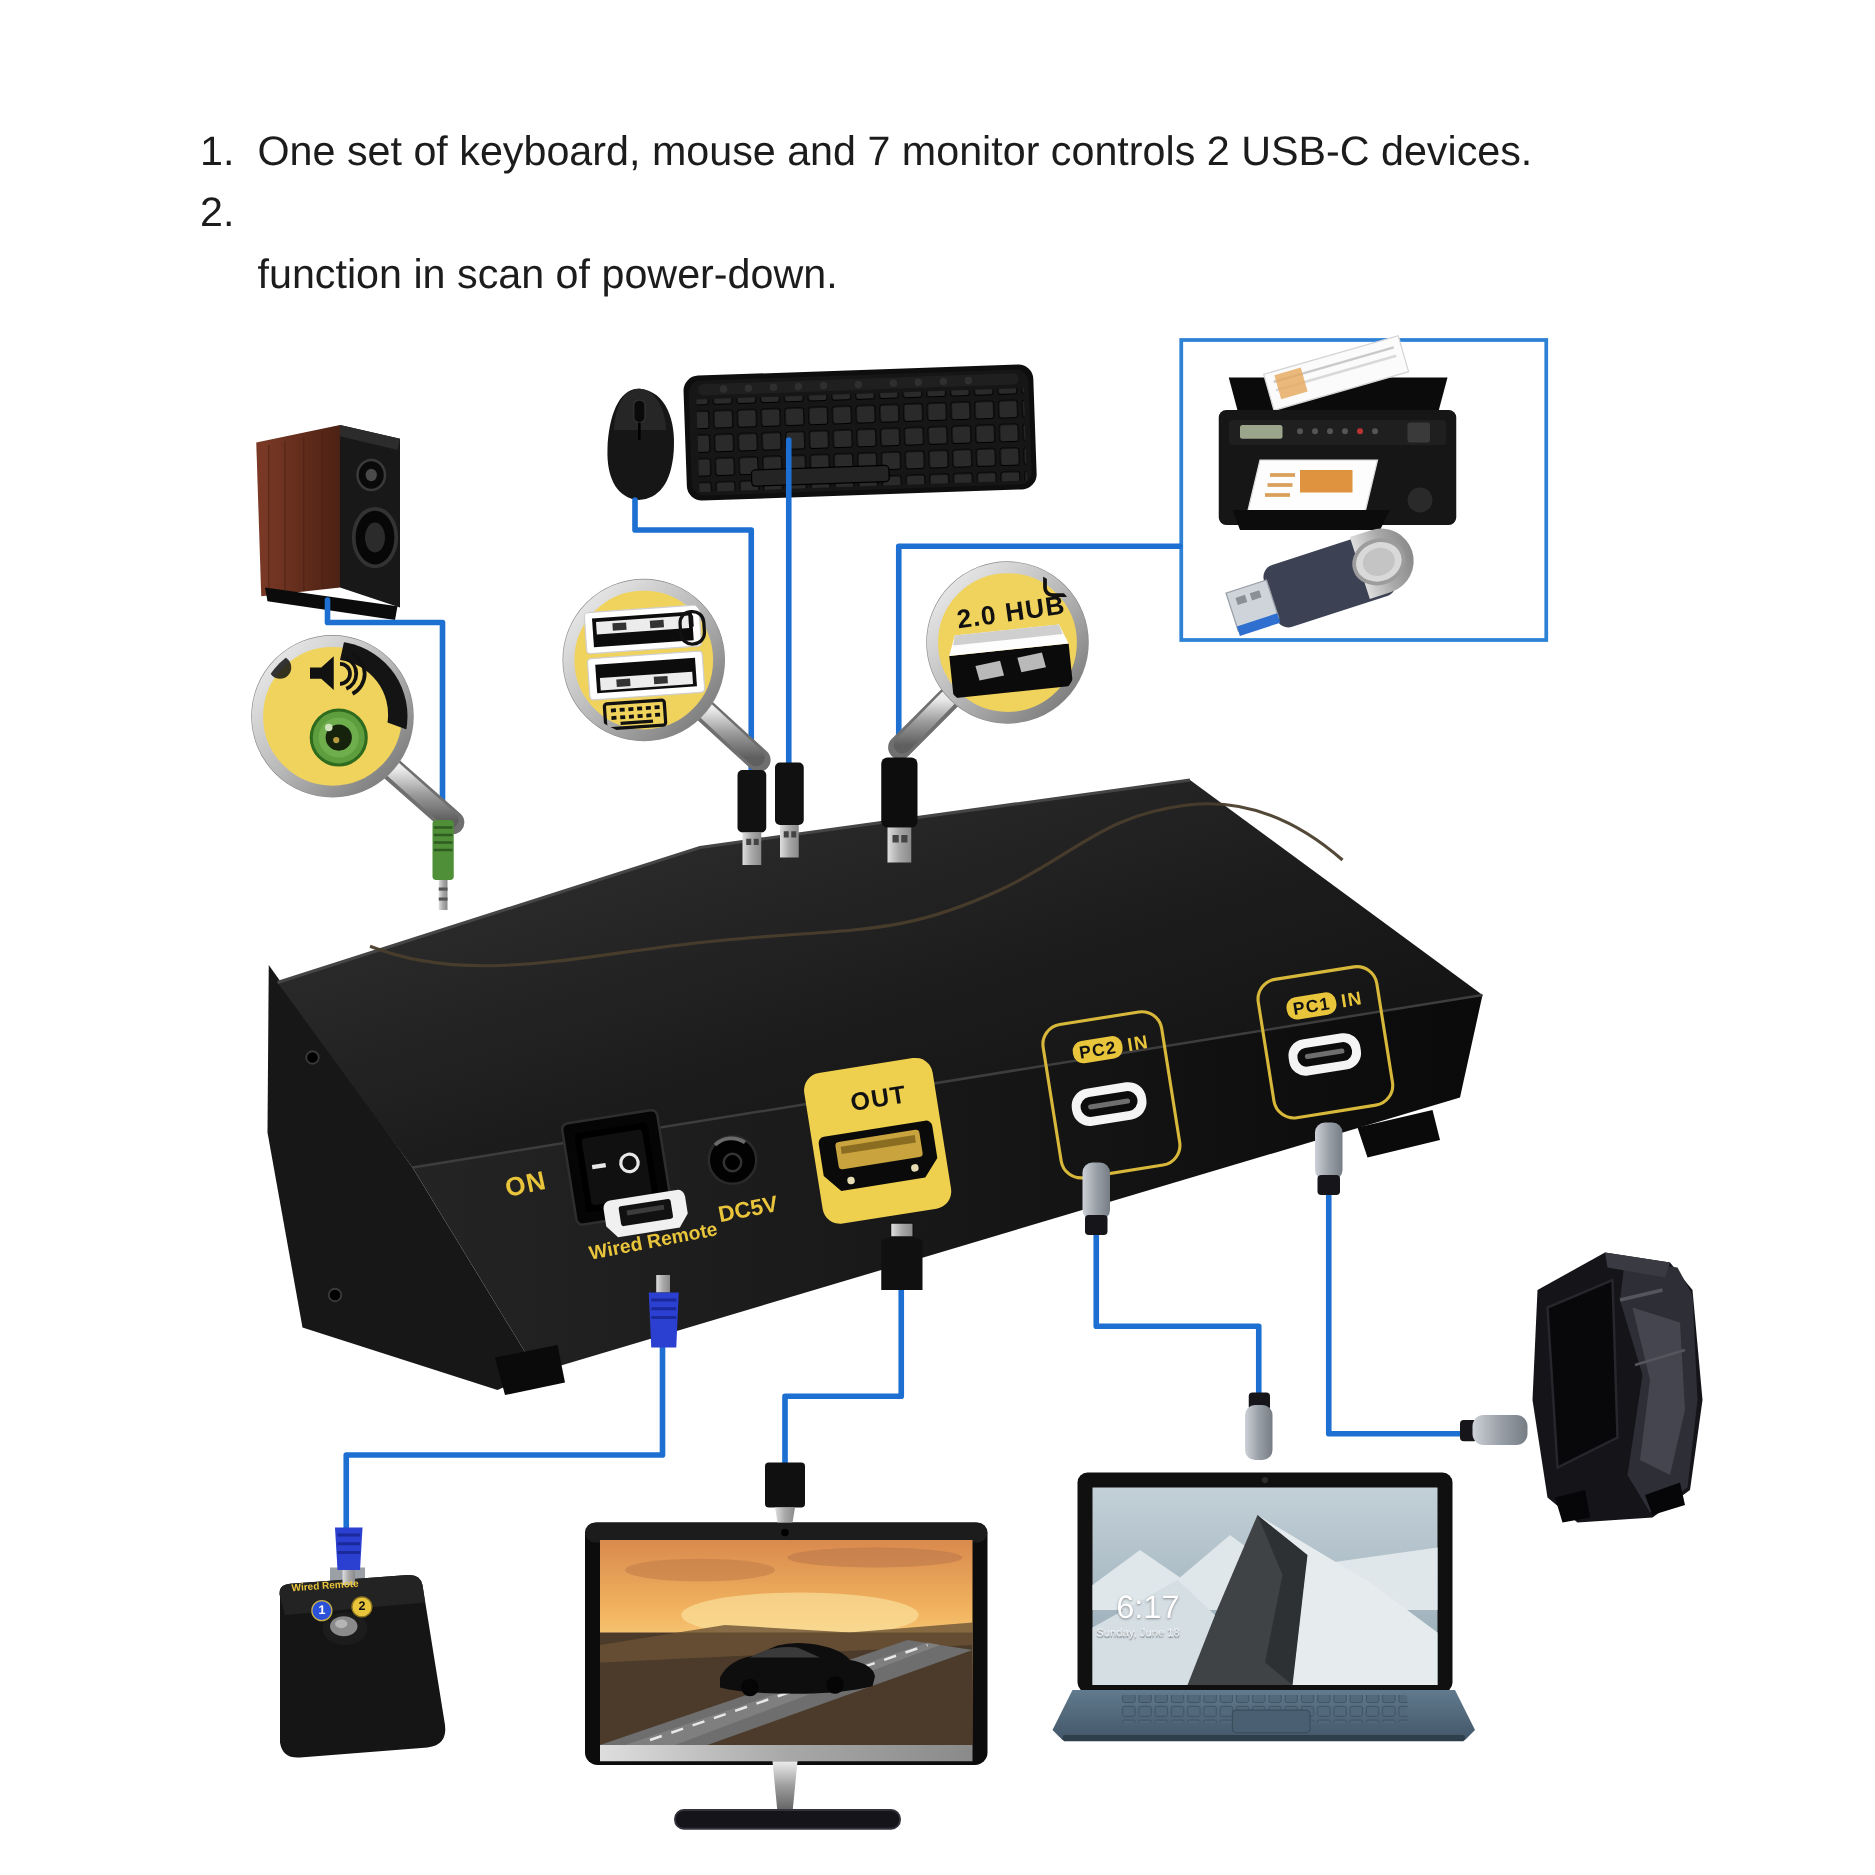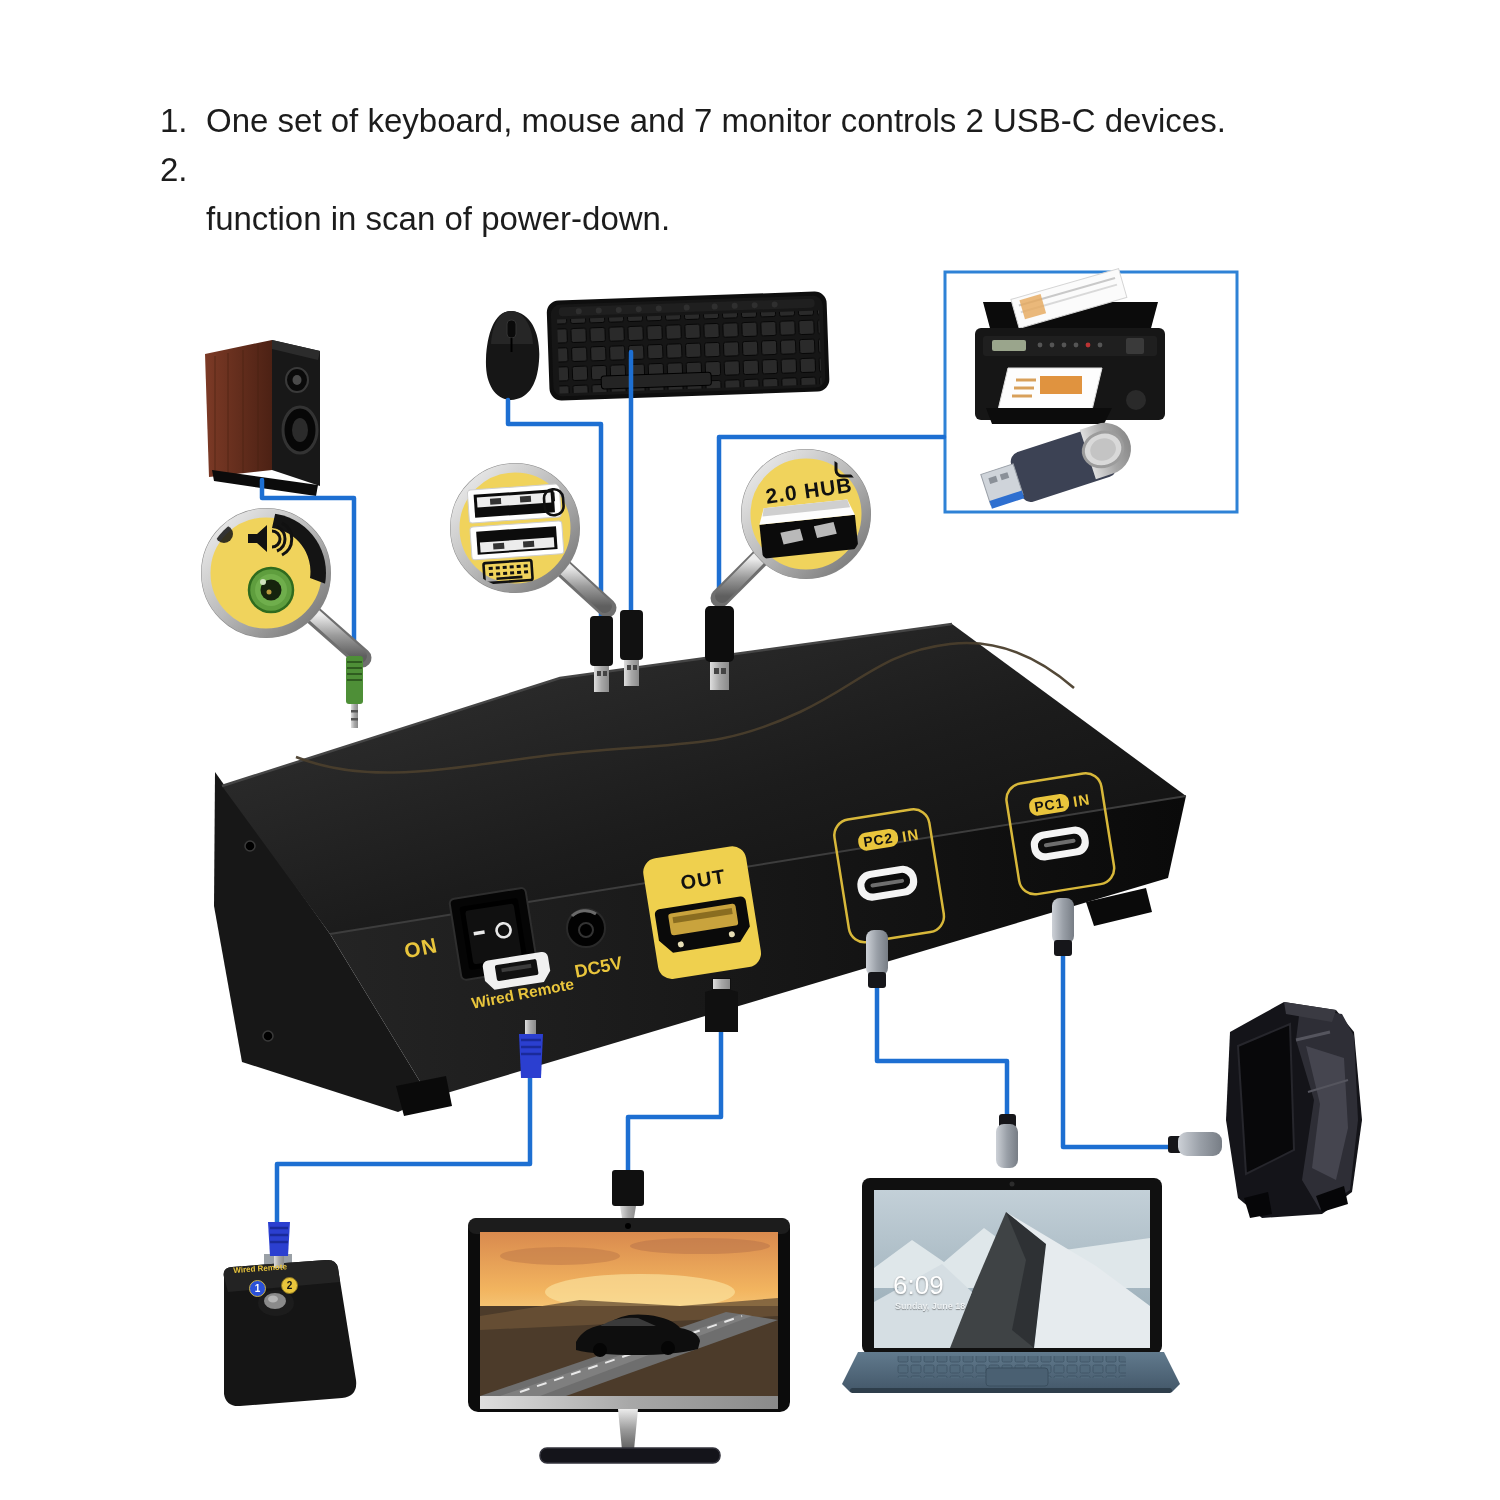--- a/index.html
+++ b/index.html
@@ -24,22 +24,22 @@
   .pcbadge{background:#e9c53c;color:#111;border-radius:8px;padding:0 5px;line-height:18px;
            font-size:14px;letter-spacing:1px;}
   .pcin{color:#e9c53c;letter-spacing:1px;}
   .rm-lbl{left:233px;top:1266px;font-size:8px;transform:rotate(-4deg);color:#e9c53c;}
   .rbadge{position:absolute;width:15px;height:15px;border-radius:50%;text-align:center;
           line-height:15px;font-size:10px;font-weight:bold;}
   .rb1{left:249px;top:1280px;background:#2b51d8;color:#fff;border:1px solid #c9b24a;}
   .rb2{left:281px;top:1277px;background:#e9c53c;color:#111;border:1px solid #8a741e;}
   .lt-time{position:absolute;left:893px;top:1270px;color:#fff;font-size:26px;
            text-shadow:0 1px 2px rgba(0,0,0,.4);}
-  .lt-date{position:absolute;left:895px;top:1301px;color:#eef2f4;font-size:9px;
-           text-shadow:0 1px 1px rgba(0,0,0,.4);font-weight:bold;}
+  .lt-date{position:absolute;left:877px;top:1301px;color:#eef2f4;font-size:9px;
+           text-shadow:0 1px 1px rgba(0,0,0,.4);}
 </style>
 </head>
 <body>
 
 <div id="stage">
 
 <svg id="scene" width="1500" height="1500" viewBox="0 0 1500 1500">
   <defs>
     <linearGradient id="gRing" x1="0" y1="0" x2="1" y2="1">
       <stop offset="0" stop-color="#f2f2f2"></stop>
@@ -493,16 +493,16 @@
 </div>
 <div class="pcrow pc1row">
   <span class="pcbadge">PC1</span>
   <span class="pcin">IN</span>
 </div>
 
 <div class="lbl rm-lbl">Wired Remote</div>
 <div class="rbadge rb1">1</div>
 <div class="rbadge rb2">2</div>
 
-<div class="lt-time">6:09</div>
+<div class="lt-time">6:17</div>
 <div class="lt-date">Sunday, June 18</div>
 
 </div>
 
 </body></html>

